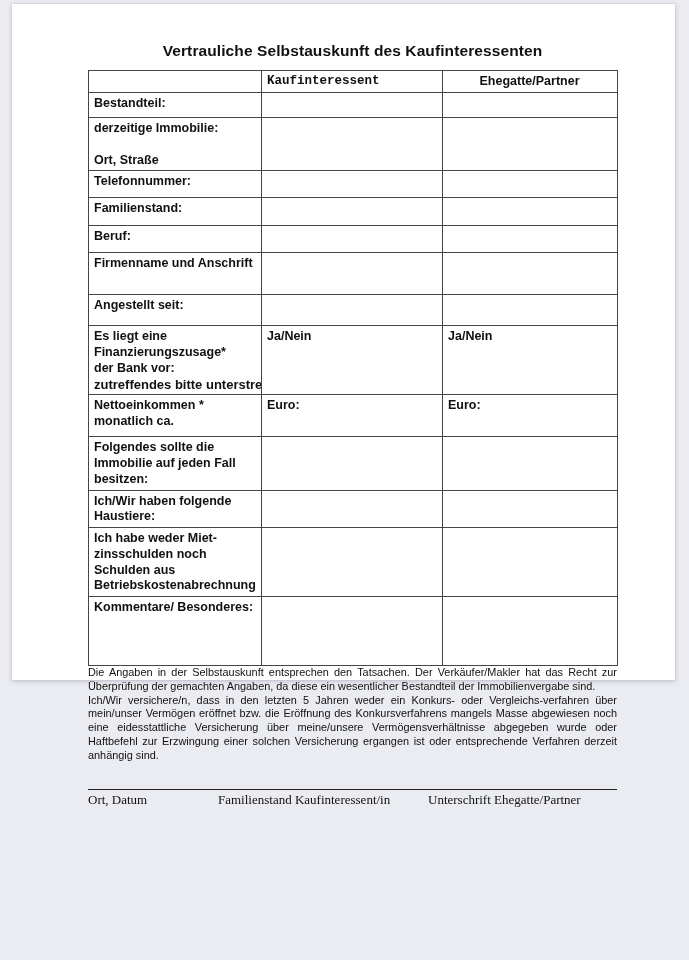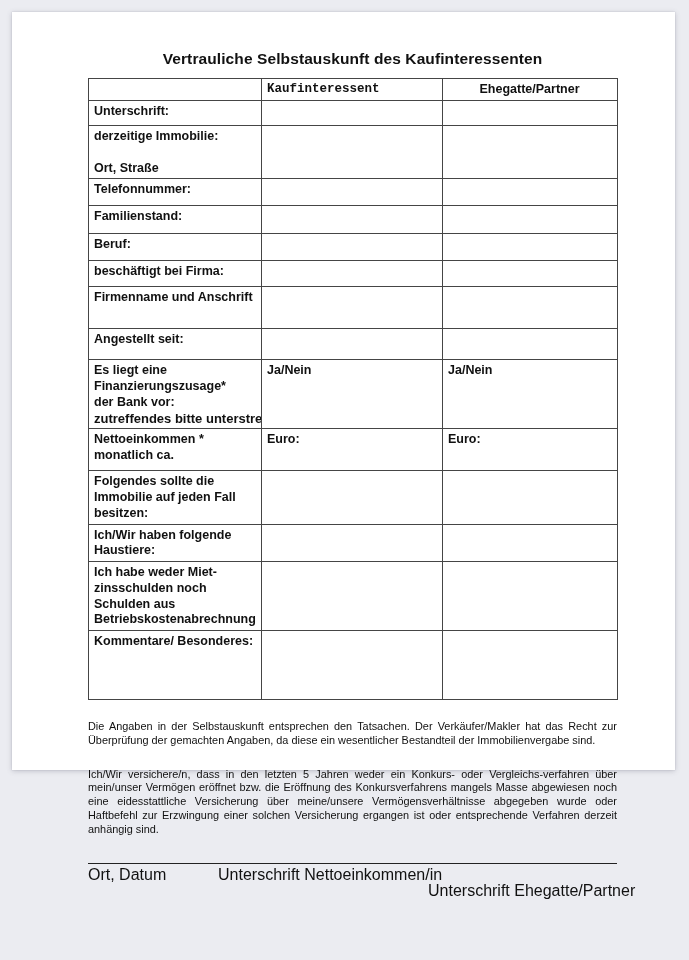--- a/index.html
+++ b/index.html
@@ -12,23 +12,23 @@
   .canvas {
     position: relative;
     width: 689px;
     height: 960px;
     background: #ebecf1;
     overflow: hidden;
   }
   .page {
     position: absolute;
     left: 12px;
-    top: 12px;
+    top: 4px;
     width: 663px;
-    height: 758px;
+    height: 676px;
     background: #ffffff;
     box-shadow: 0 1px 5px rgba(90,90,110,0.30), 0 0 1px rgba(90,90,110,0.25);
     padding: 0 58px 0 76px;
   }
   .title {
     margin-top: 38px;
     text-align: center;
     font-size: 15.5px;
     font-weight: bold;
     letter-spacing: 0.1px;
@@ -57,43 +57,44 @@
   .note {
     display: block;
     font-size: 13px;
     font-weight: bold;
     line-height: 1.15;
     margin-top: 1px;
     white-space: nowrap;
   }
   .para {
     width: 529px;
-    margin-top: 20px;
+    margin-top: 0;
     font-size: 10.9px;
     font-weight: normal;
     line-height: 1.26;
     text-align: justify;
   }
   .sig-block {
     width: 529px;
     margin-top: 27px;
     border-top: 1.5px solid #222;
     position: relative;
     height: 18px;
   }
   .sig-labels span {
     position: absolute;
     top: 2px;
-    font-size: 16px;
+    font-size: 13px;
     font-weight: normal;
     white-space: nowrap;
+    font-family: Liberation Serif, serif;
   }
   .sig-l1 { left: 0; }
   .sig-l2 { left: 130px; }
-  .sig-l3 { left: 340px; margin-top: 16px; }
+  .sig-l3 { left: 340px; }
 </style>
 </head>
 <body>
 
 <div class="canvas">
   <div class="page">
 
     <h1 class="title">Vertrauliche Selbstauskunft des Kaufinteressenten</h1>
 
     <table class="form-table">
@@ -102,21 +103,21 @@
         <col style="width:181px">
         <col style="width:175px">
       </colgroup>
       <tbody id="table-body">
           <tr style="height: 22px;">
             <td class="c1"></td>
             <td class="hdr-mid">Kaufinteressent</td>
             <td class="hdr-right">Ehegatte/Partner</td>
           </tr>
           <tr style="height: 25px;">
-            <td class="c1">Unterschrift:</td>
+            <td class="c1">Bestandteil:</td>
             <td class=""></td>
             <td class=""></td>
           </tr>
           <tr style="height: 47px;">
             <td class="c1">derzeitige Immobilie:
 
 Ort, Straße</td>
             <td class=""></td>
             <td class=""></td>
           </tr>
@@ -125,25 +126,20 @@
             <td class=""></td>
             <td class=""></td>
           </tr>
           <tr style="height: 28px;">
             <td class="c1">Familienstand:</td>
             <td class=""></td>
             <td class=""></td>
           </tr>
           <tr style="height: 27px; padding-left: 21px;">
             <td class="c1">Beruf:</td>
-            <td class=""></td>
-            <td class=""></td>
-          </tr>
-          <tr style="height: 26px;">
-            <td class="c1">beschäftigt bei Firma:</td>
             <td class=""></td>
             <td class=""></td>
           </tr>
           <tr style="height: 42px;">
             <td class="c1">Firmenname und Anschrift</td>
             <td class=""></td>
             <td class=""></td>
           </tr>
           <tr style="height: 31px;">
             <td class="c1">Angestellt seit:</td>
@@ -191,19 +187,19 @@
           </tr>
         </tbody>
     </table>
 
     <p class="para">Die Angaben in der Selbstauskunft entsprechen den Tatsachen. Der Verkäufer/Makler hat das Recht zur Überprüfung der gemachten Angaben, da diese ein wesentlicher Bestandteil der Immobilienvergabe sind.</p>
     <p class="para">Ich/Wir versichere/n, dass in den letzten 5 Jahren weder ein Konkurs- oder Vergleichs-verfahren über mein/unser Vermögen eröffnet bzw. die Eröffnung des Konkursverfahrens mangels Masse abgewiesen noch eine eidesstattliche Versicherung über meine/unsere Vermögensverhältnisse abgegeben wurde oder Haftbefehl zur Erzwingung einer solchen Versicherung ergangen ist oder entsprechende Verfahren derzeit anhängig sind.</p>
 
     <div class="sig-block">
       <div class="sig-labels">
         <span class="sig-l1">Ort, Datum</span>
-        <span class="sig-l2">Unterschrift Nettoeinkommen/in</span>
+        <span class="sig-l2">Familienstand Kaufinteressent/in</span>
         <span class="sig-l3">Unterschrift Ehegatte/Partner</span>
       </div>
     </div>
 
   </div>
 </div>
 
 </body></html>

